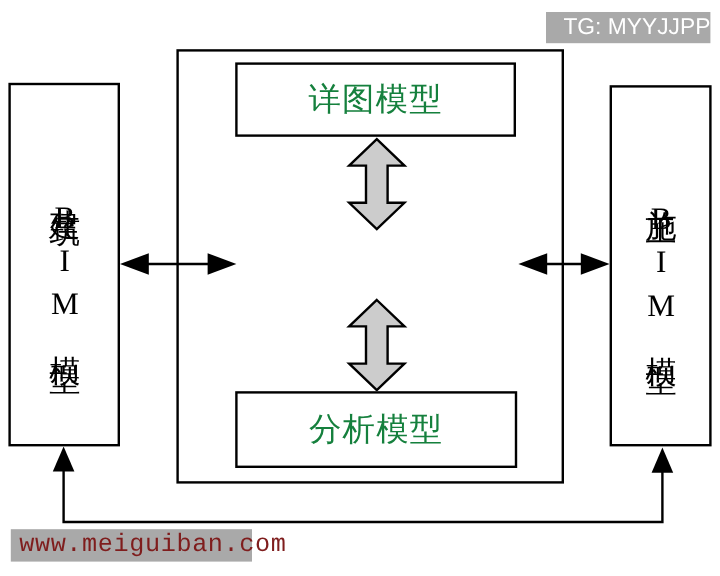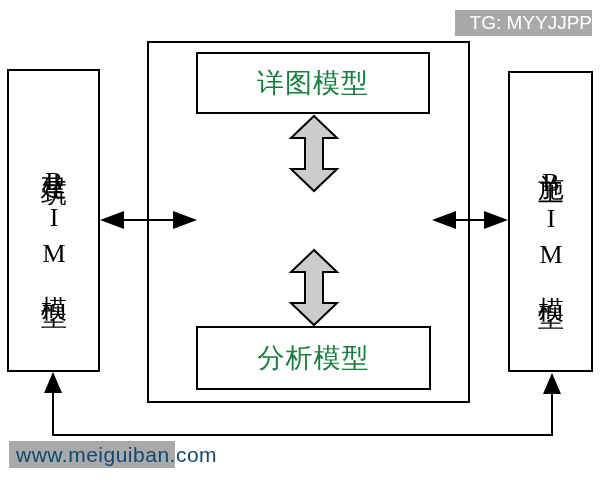--- a/index.html
+++ b/index.html
@@ -77,29 +77,30 @@
     font-size: 19px; line-height: 26px;
     padding-left: 8px;
     box-sizing: border-box;
     z-index: 5;
     white-space: nowrap;
     text-align: right;
   }
   .site-watermark {
     position: absolute;
     left: 9px; top: 441px;
-    width: 166px; height: 27px;
+    width: 201px; height: 27px;
     background: #a9a9a9;
-    color: #0c4a6e;
+    color: #7f1d1d;
     font-size: 21px; line-height: 27px;
     padding-left: 7px;
     letter-spacing: 0.5px;
     box-sizing: border-box;
     z-index: 5;
     white-space: nowrap;
+    font-family: Liberation Mono, monospace;
   }
 </style>
 </head>
 <body>
 
 <div class="canvas">
 
   <div class="outer-frame"></div>
 
   <svg class="arrow-layer" width="600" height="480" viewBox="0 0 600 480" xmlns="http://www.w3.org/2000/svg">

